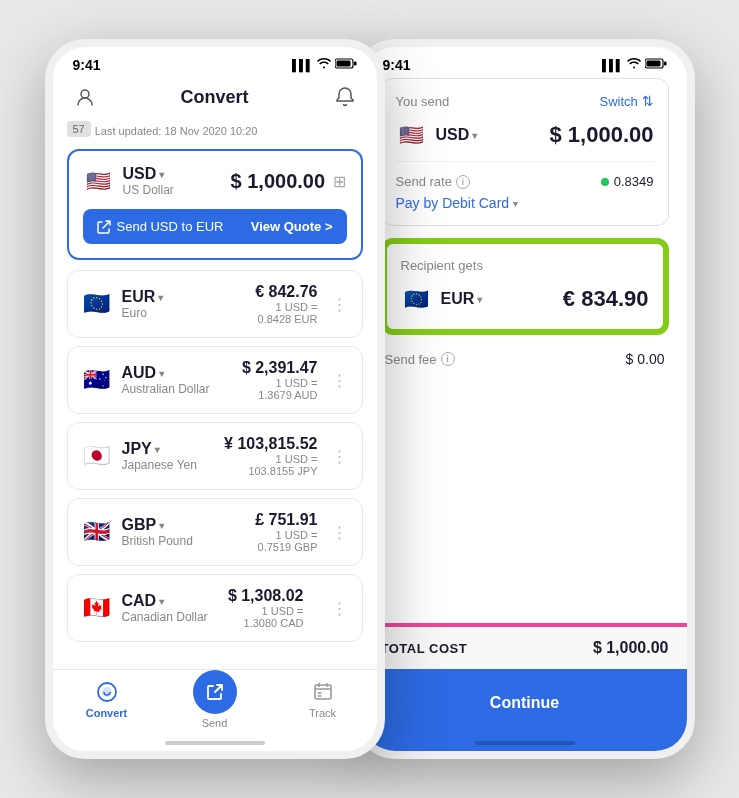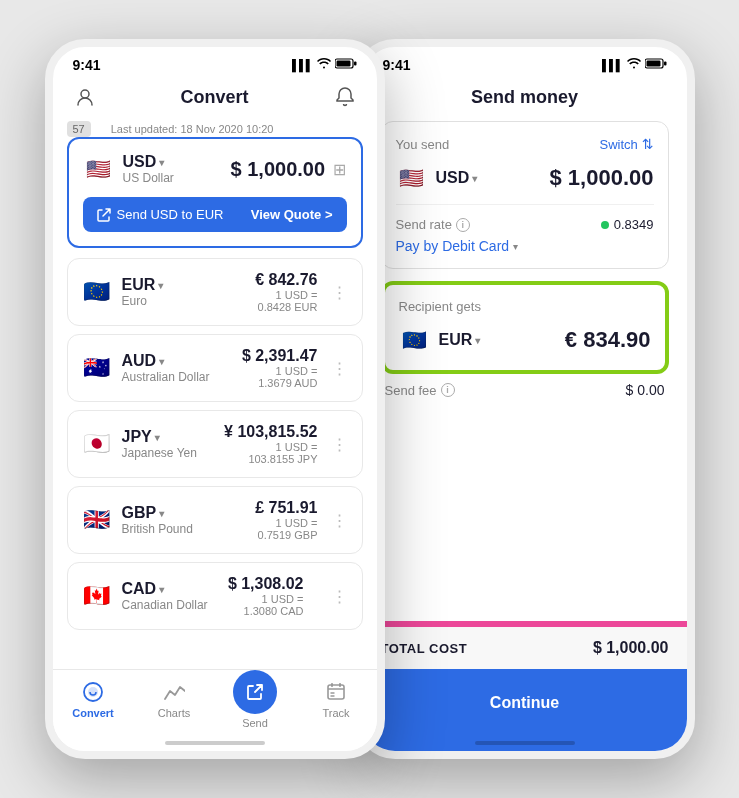--- a/index.html
+++ b/index.html
@@ -76,23 +76,23 @@
     
     .screen-content {
       padding: 0 14px;
       overflow-y: auto;
       height: calc(100% - 140px);
     }
 
     
     .last-updated {
       display: flex;
-      align-items: center;
-      gap: 20px;
-      margin-bottom: 0;
+      align-items: flex-end;
+      gap: 4px;
+      margin-bottom: 12px;
       font-size: 11px;
       color: #888;
     }
     .update-badge {
       background: #e0e0e0;
       border-radius: 4px;
       padding: 2px 6px;
       font-size: 11px;
       color: #666;
       font-weight: 500;
@@ -332,24 +332,24 @@
     .pay-method {
       font-size: 14px;
       color: #2d6be4;
       font-weight: 500;
       display: flex;
       align-items: center;
       gap: 4px;
       margin-top: 4px;
     }
     .recipient-section {
-      border: 4px solid #84cc16;
+      border: 6px solid #84cc16;
       border-radius: 12px;
       padding: 14px;
-      margin-bottom: 4px;
+      margin-bottom: 12px;
       background: #fff;
     }
     .recipient-label {
       font-size: 13px;
       color: #888;
       margin-bottom: 10px;
     }
     .fee-row {
       display: flex;
       justify-content: space-between;
@@ -359,21 +359,21 @@
     .total-cost-bar {
       position: absolute;
       bottom: 82px;
       left: 0;
       right: 0;
       background: #f8f8f8;
       padding: 12px 18px;
       display: flex;
       justify-content: space-between;
       align-items: center;
-      border-top: 6px solid #ec4899;
+      border-top: 4px solid #ec4899;
     }
     .total-label {
       font-size: 13px;
       font-weight: 700;
       color: #1a1a2e;
       letter-spacing: 0.5px;
     }
     .total-amount {
       font-size: 16px;
       font-weight: 700;
@@ -590,28 +590,20 @@
         <div class="nav-icon">
           <svg width="22" height="22" viewBox="0 0 22 22" fill="none">
               <circle cx="11" cy="11" r="9" stroke="#2d6be4" stroke-width="1.8"></circle>
               <circle cx="11" cy="11" r="5" fill="#2d6be4" opacity="0.2"></circle>
               <path d="M8 11a3 3 0 106 0" stroke="#2d6be4" stroke-width="1.5"></path>
             </svg>
         </div>
         <span class="nav-label active">Convert</span>
       </div>
       <div class="nav-item">
-        <div class="nav-icon">
-          <svg width="22" height="18" viewBox="0 0 22 18" fill="none">
-              <polyline points="2,16 7,8 12,12 17,4 22,8" stroke="#999" stroke-width="1.8" fill="none" stroke-linecap="round" stroke-linejoin="round"></polyline>
-            </svg>
-        </div>
-        <span class="nav-label">Charts</span>
-      </div>
-      <div class="nav-item">
         <div class="nav-send-btn">
           <svg width="18" height="18" viewBox="0 0 18 18" fill="none">
               <path d="M16 2L9 9M16 2H11M16 2V7" stroke="white" stroke-width="1.8" stroke-linecap="round" stroke-linejoin="round"></path>
               <path d="M7 3H3a1 1 0 00-1 1v11a1 1 0 001 1h11a1 1 0 001-1v-4" stroke="white" stroke-width="1.8" stroke-linecap="round"></path>
             </svg>
         </div>
         <span class="nav-label">Send</span>
       </div>
       <div class="nav-item">
         <div class="nav-icon">
@@ -643,25 +635,20 @@
         <span>
           <svg width="22" height="11" viewBox="0 0 22 11">
               <rect x="0" y="1" width="18" height="9" rx="2" fill="none" stroke="#000" stroke-width="1.2"></rect>
               <rect x="1.5" y="2.5" width="14" height="6" rx="1.2" fill="#000"></rect>
               <rect x="19" y="3.5" width="2.5" height="4" rx="1" fill="#000"></rect>
             </svg>
         </span>
       </div>
     </div>
 
-    <div class="header">
-      <div class="header-icon" style="visibility:hidden;">‹</div>
-      <span class="header-title">Send money</span>
-      <div class="header-icon" style="visibility:hidden;">✕</div>
-    </div>
 
     <div class="screen-content" style="height: calc(100% - 210px); overflow-y: auto;">
 
       <div class="you-send-section">
         <div class="section-header">
           <span class="section-label">You send</span>
           <span class="switch-btn">
             <span>Switch</span>
             <span style="font-size:14px;">⇅</span>
           </span>

